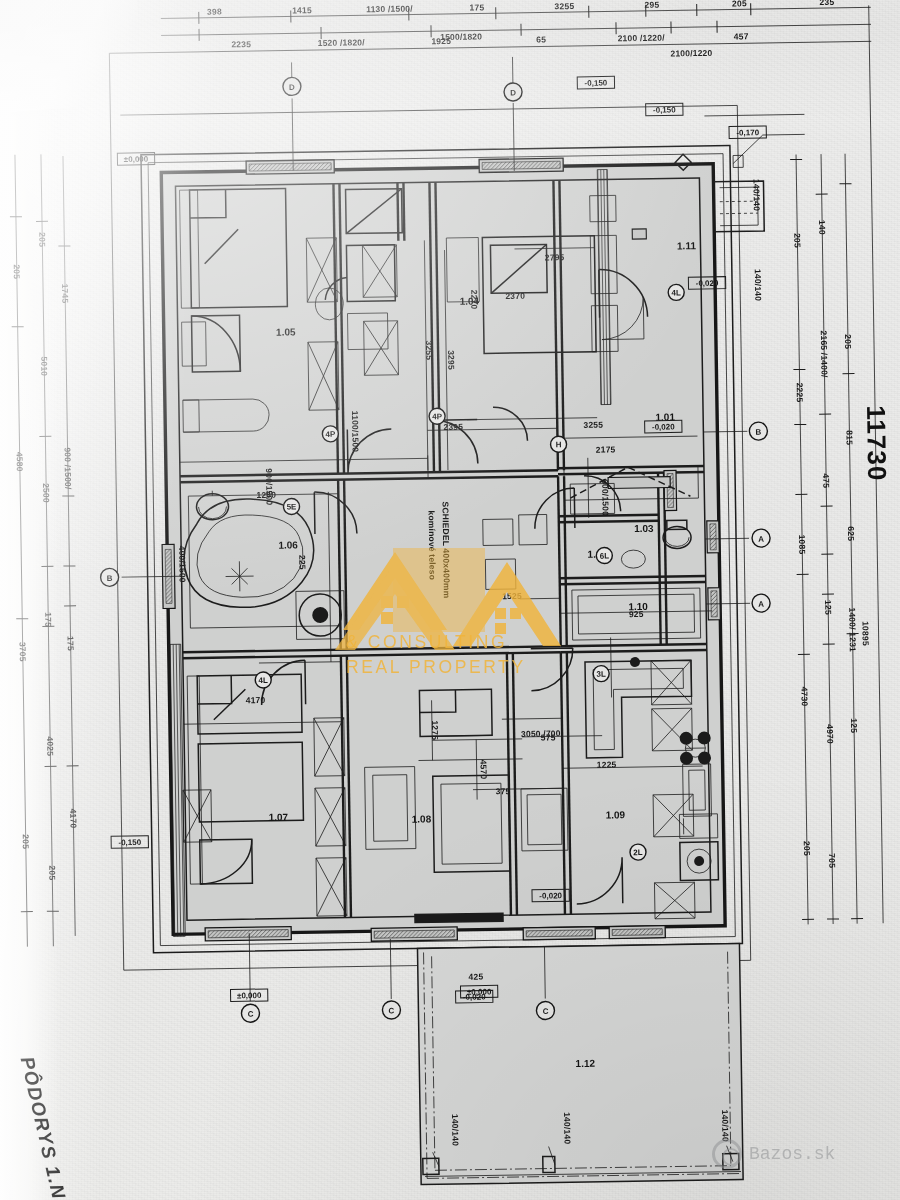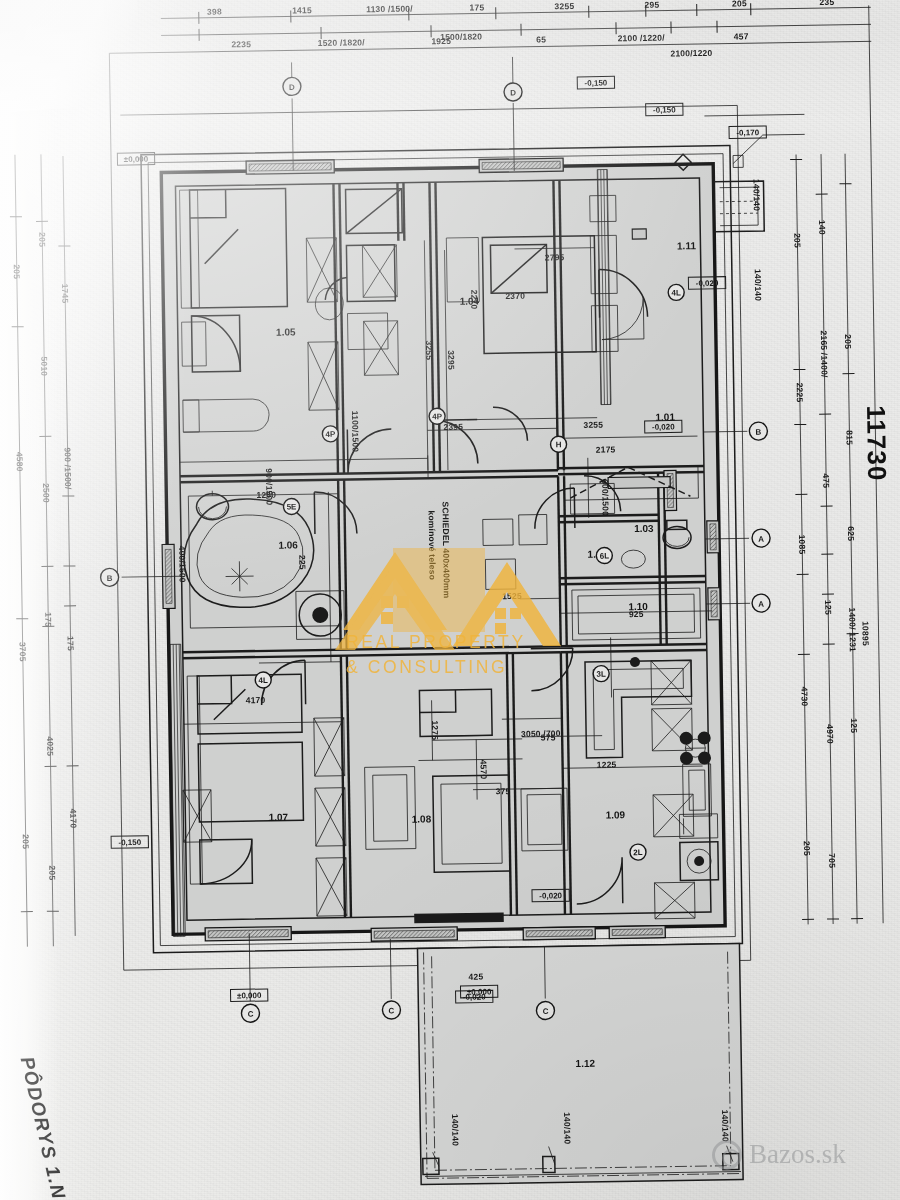--- a/index.html
+++ b/index.html
@@ -64,21 +64,21 @@
   .wm-txt{position:absolute;left:346px;top:630px;width:230px;
     color:#f0b43c;opacity:.85;font-family:"Liberation Sans",sans-serif;
     font-size:17.5px;letter-spacing:2.6px;line-height:25px;font-weight:400;
     text-align:left;pointer-events:none;}
   .wm-bazos{position:absolute;left:712px;top:1139px;display:flex;align-items:center;gap:7px;
     pointer-events:none;opacity:.5;}
   .wm-bazos .bz-logo{width:30px;height:30px;border-radius:50%;
     border:3px solid #8e9092;box-sizing:border-box;position:relative;}
   .wm-bazos .bz-logo:after{content:"";position:absolute;left:7px;top:6px;width:14px;height:14px;
     border:2.5px solid #8e9092;border-radius:50%;}
-  .wm-bazos .bz-text{color:#8a8c8e;font-size:27px;font-family:Liberation Serif, serif;}
+  .wm-bazos .bz-text{color:#8a8c8e;font-size:18px;font-family:Liberation Mono, monospace;}
 </style>
 </head>
 <body>
 
 <div id="page">
 
   <div class="paper"></div>
   <div class="grain"></div>
   <div class="leftedge"></div>
   <div class="curlfold"></div>
@@ -698,22 +698,22 @@
         <rect x="46" y="112" width="12" height="12"></rect>
         <path d="M118,146 L172,62 L226,146 L208,146 L172,92 L136,146 Z"></path>
         <rect x="160" y="108" width="11" height="11"></rect>
         <rect x="175" y="108" width="11" height="11"></rect>
         <rect x="160" y="123" width="11" height="11"></rect>
         <path d="M58,48 H150 V132 H58 Z" opacity=".55"></path>
       </g>
     </svg>
   </div>
   <div class="wm-txt">
+    <div>&amp; CONSULTING</div>
     <div>REAL PROPERTY</div>
-    <div>&amp; CONSULTING</div>
   </div>
 
   <div class="wm-bazos">
     <span class="bz-logo"></span>
     <span class="bz-text">Bazos.sk</span>
   </div>
 
 </div>
 
 </body></html>

